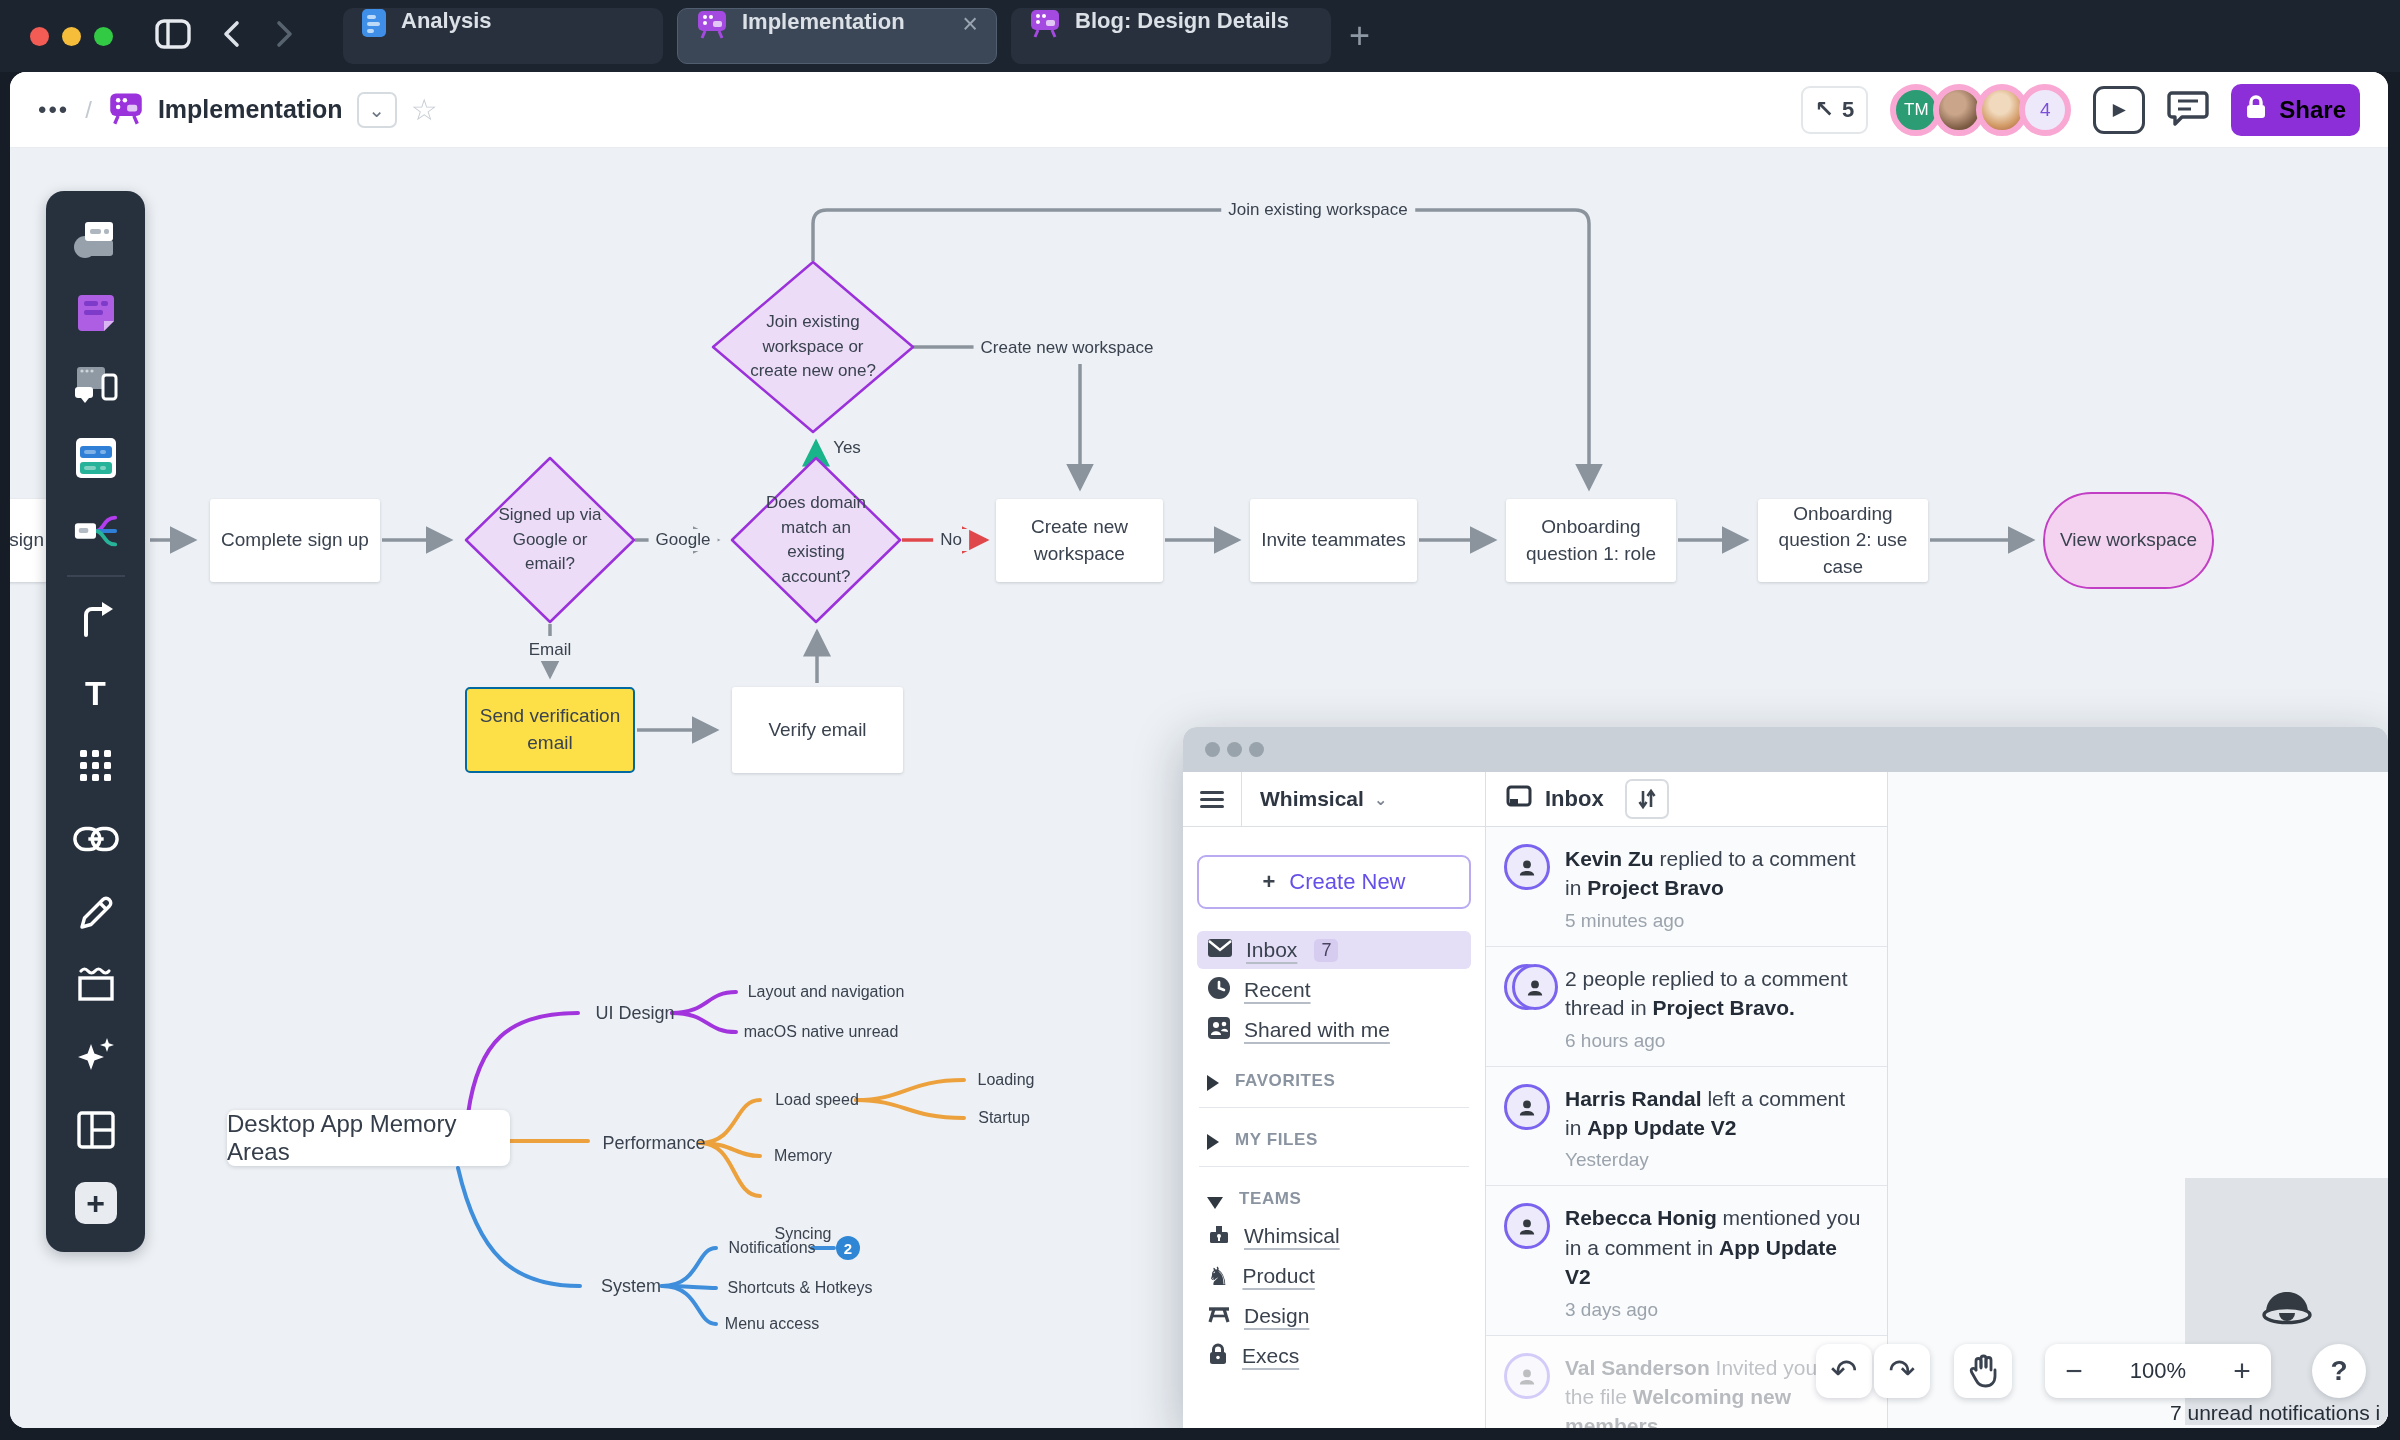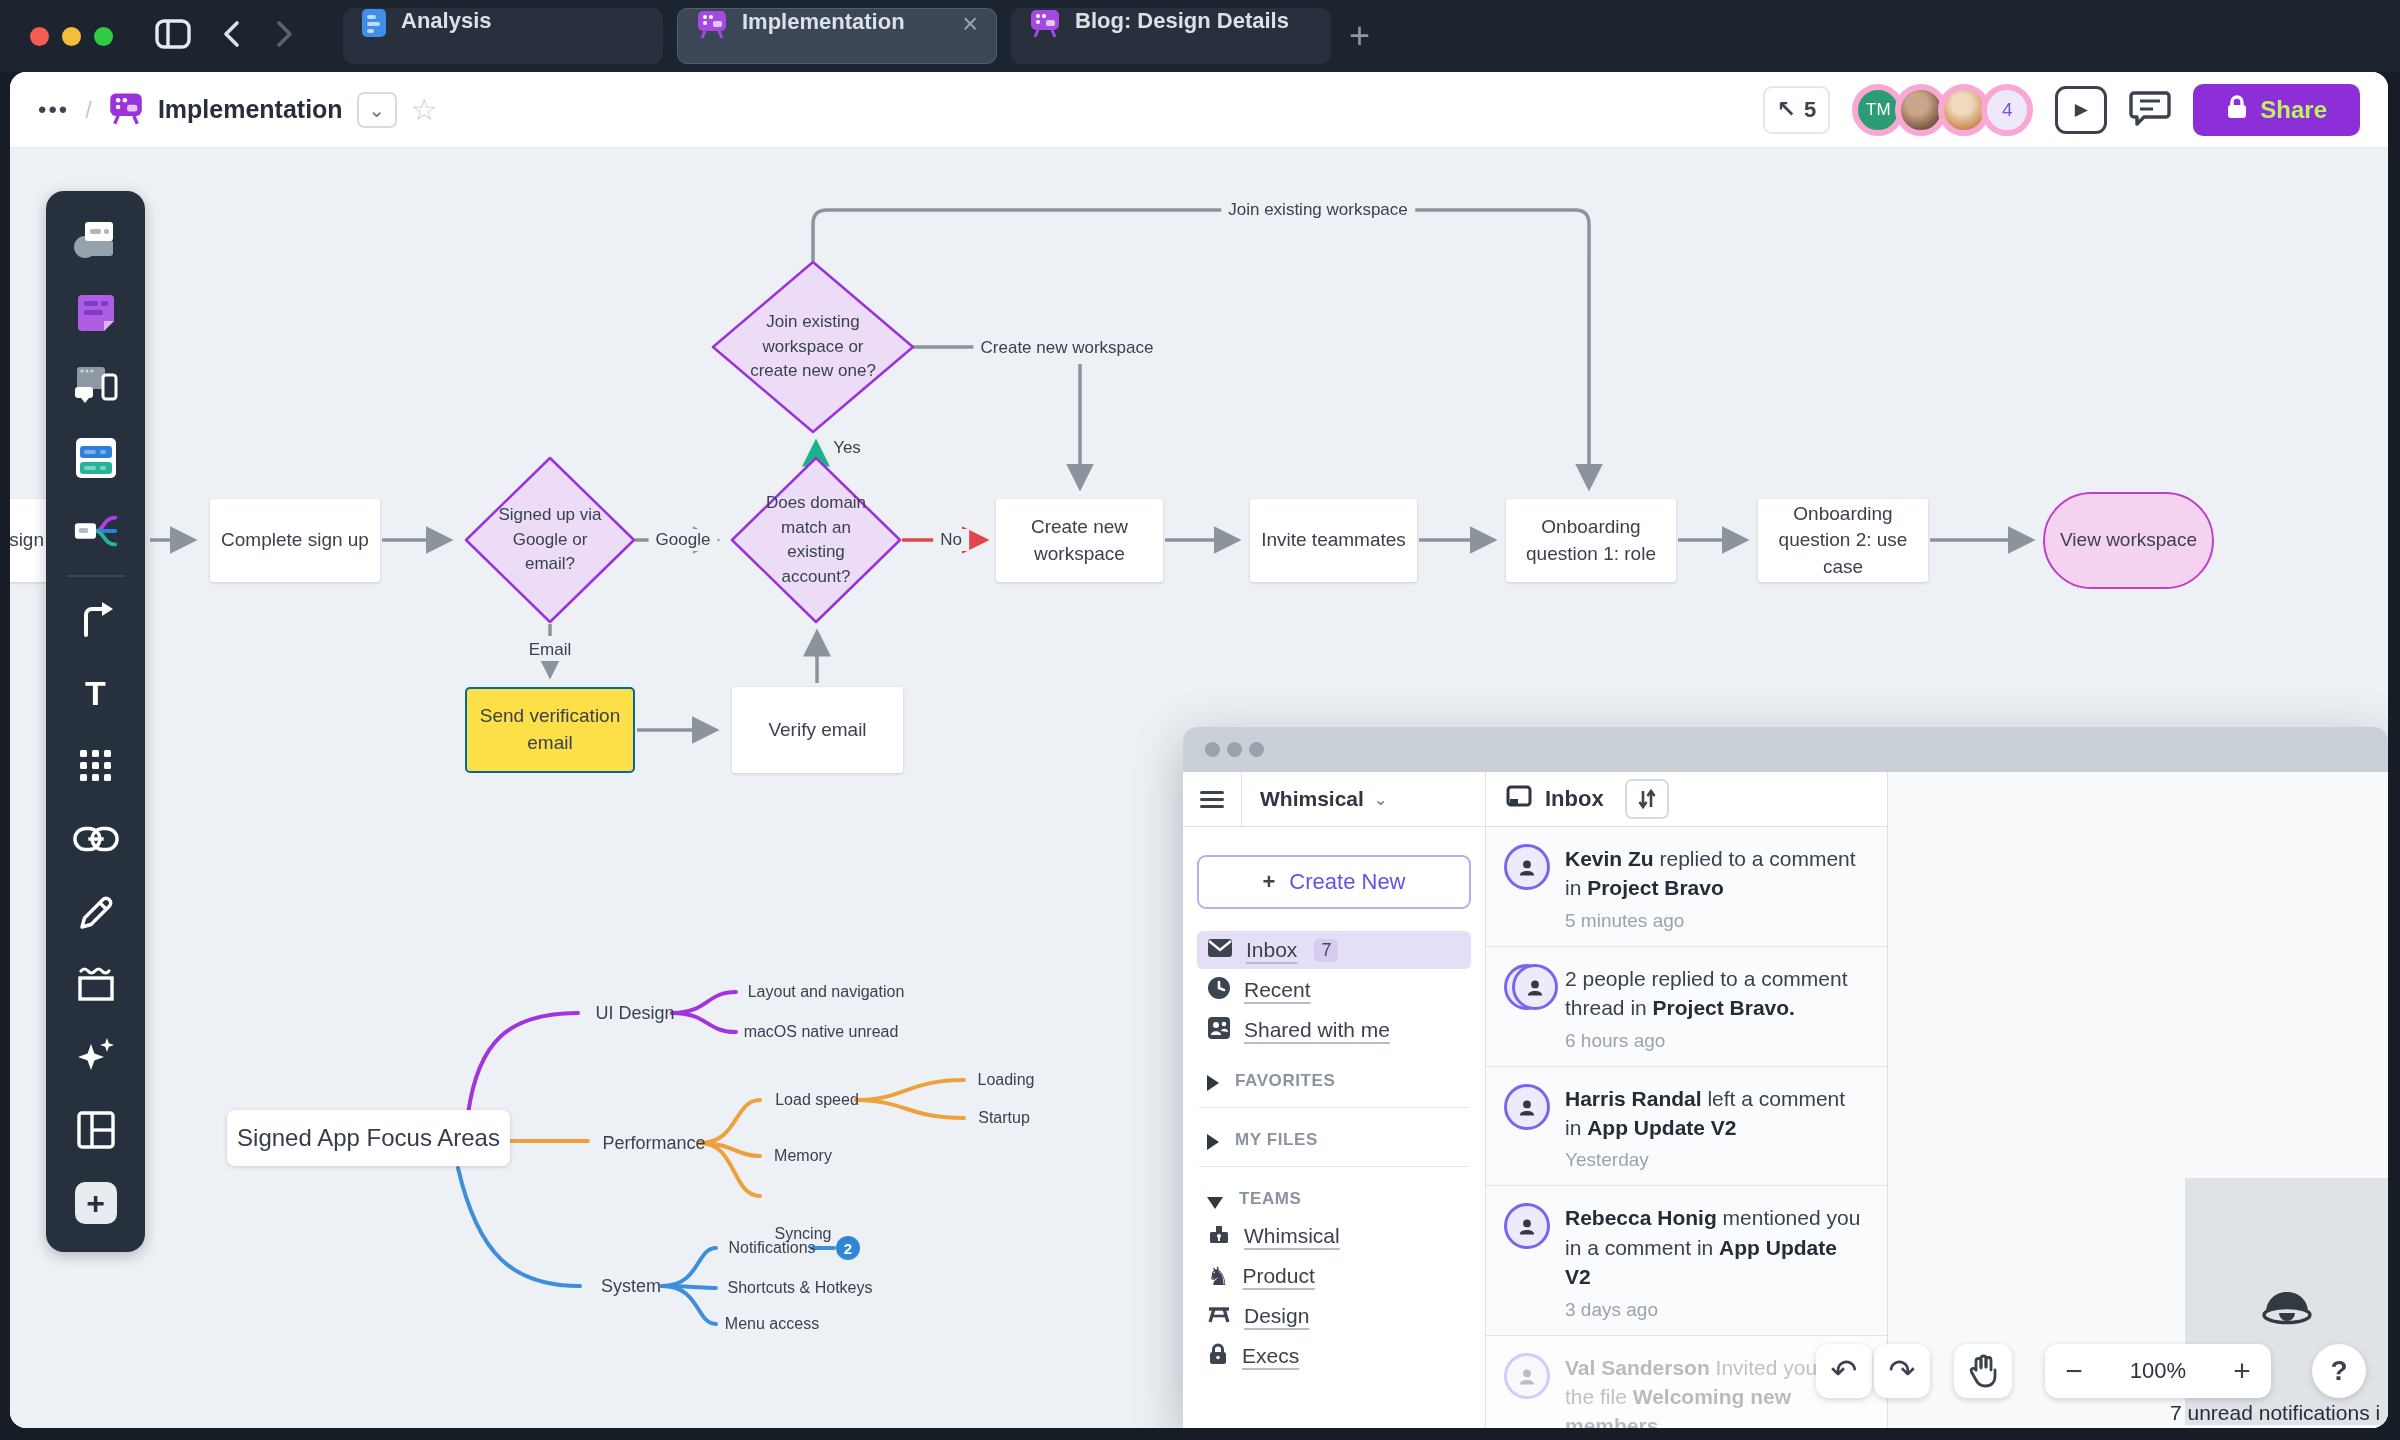--- a/index.html
+++ b/index.html
@@ -37,21 +37,21 @@
   .avatars{display:flex;align-items:center}
   .av{width:40px;height:40px;border-radius:50%;border:6px solid #f9a8d4;margin-left:-9px;
     display:flex;align-items:center;justify-content:center;font-size:17px;font-weight:400;color:#fff}
   .av.tm{background:#2c9c74;margin-left:0}
   .av.p1{background:radial-gradient(circle at 40% 35%,#caa58a 0 30%,#7d5c44 70%,#4c3828)}
   .av.p2{background:radial-gradient(circle at 45% 35%,#f0d9bc 0 30%,#d29a66 65%,#a05a3c)}
   .av.more{background:#eee8fb;color:#7a4fd9;font-size:19px}
   .playbtn{width:46px;height:42px;border:3px solid #39424e;border-radius:11px;display:flex;
     align-items:center;justify-content:center;color:#39424e;font-size:17px;cursor:pointer}
   .sharebtn{background:#8d2fd8;border-radius:10px;height:52px;display:flex;align-items:center;
-    gap:12px;padding:0 33px;color:#bef264;font-size:24px;font-weight:700;cursor:pointer}
+    gap:12px;padding:0 14px;color:#000000;font-size:24px;font-weight:700;cursor:pointer}
   
   .canvas{position:absolute;left:0;top:76px;width:2378px;height:1280px;background:#edf1f5;overflow:hidden}
   .fnode{position:absolute;background:#fff;border-radius:3px;box-shadow:0 1px 3px rgba(30,40,60,.18);
     display:flex;align-items:center;justify-content:center;text-align:center;color:#39424e;
     font-size:19px;line-height:1.4;padding:4px 8px;box-sizing:border-box;z-index:2}
   .dlabel{position:absolute;display:flex;align-items:center;justify-content:center;text-align:center;
     color:#39424e;font-size:17px;line-height:1.45;z-index:2;transform:translate(-50%,-50%)}
   .elabel{position:absolute;color:#39424e;font-size:17px;z-index:2;transform:translate(-50%,-50%);
     background:#edf1f5;padding:1px 7px;white-space:nowrap}
   .mlabel{position:absolute;color:#39424e;font-size:16px;z-index:2;transform:translate(-50%,-50%);white-space:nowrap}
@@ -322,21 +322,21 @@
     <div class="dlabel" style="left:806px;top:392px;width:112px">Does domain match an existing account?</div>
     <div class="dlabel" style="left:803px;top:199px;width:132px">Join existing workspace or create new one?</div>
 
     <div class="elabel" style="left:673px;top:392px">Google</div>
     <div class="elabel" style="left:941px;top:392px">No</div>
     <div class="elabel" style="left:837px;top:300px">Yes</div>
     <div class="elabel" style="left:540px;top:502px">Email</div>
     <div class="elabel" style="left:1057px;top:200px">Create new workspace</div>
     <div class="elabel" style="left:1308px;top:62px">Join existing workspace</div>
 
-    <div class="mroot" style="left:217px;top:962px;width:283px;height:56px">Signed App Focus Areas</div>
+    <div class="mroot" style="left:217px;top:962px;width:283px;height:56px">Desktop App Memory Areas</div>
     <div class="mlabel branch" style="left:625px;top:865px">UI Design</div>
     <div class="mlabel" style="left:816px;top:844px">Layout and navigation</div>
     <div class="mlabel" style="left:811px;top:884px">macOS native unread</div>
     <div class="mlabel branch" style="left:644px;top:995px">Performance</div>
     <div class="mlabel" style="left:807px;top:952px">Load speed</div>
     <div class="mlabel" style="left:996px;top:932px">Loading</div>
     <div class="mlabel" style="left:994px;top:970px">Startup</div>
     <div class="mlabel" style="left:793px;top:1008px">Memory</div>
     <div class="mlabel" style="left:793px;top:1086px">Syncing</div>
     <div class="mlabel branch" style="left:621px;top:1138px">System</div>

